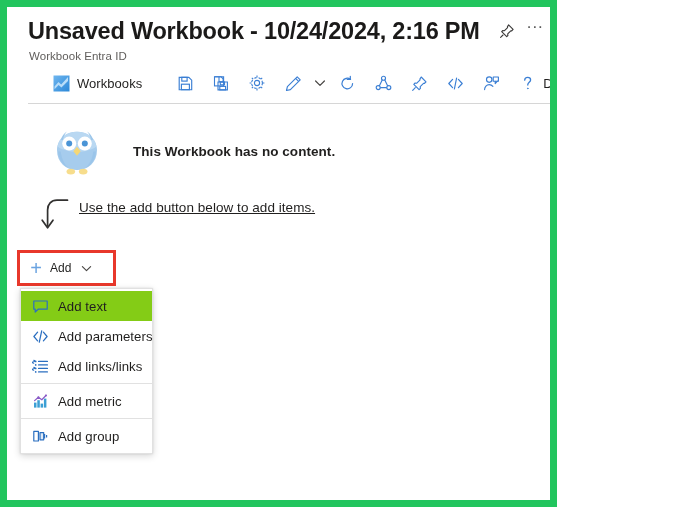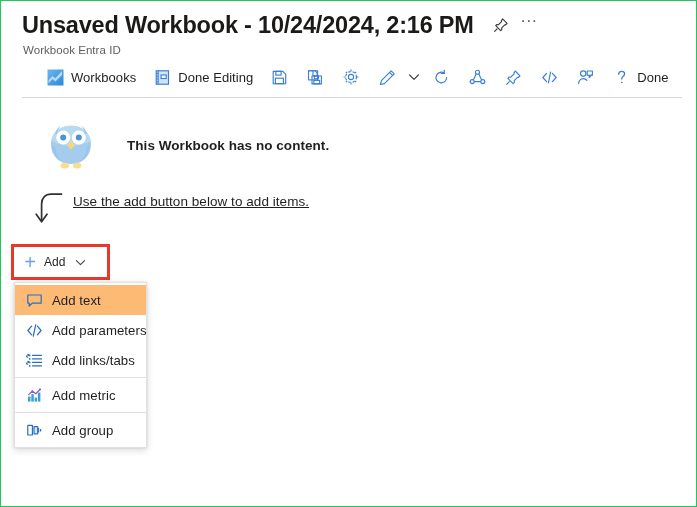--- a/index.html
+++ b/index.html
@@ -10,24 +10,24 @@
     width: 697px;
     height: 507px;
     overflow: hidden;
     font-family: "Liberation Sans", sans-serif;
     background: #ffffff;
     color: #201f1e;
     -webkit-font-smoothing: antialiased;
   }
   #page {
     position: relative;
-    width: 697px;
+    width: 557px;
     height: 507px;
     box-sizing: border-box;
-    border: 1px solid #22c55e;
+    border: 7px solid #22c55e;
     background: #ffffff;
     overflow: hidden;
   }
 
   
   #header {
     position: absolute;
     left: 0; top: 0;
     width: 697px;
     padding: 8px 0 0 0;
@@ -225,21 +225,21 @@
   }
   .menu-item {
     display: flex;
     align-items: center;
     height: 30px;
     padding-left: 10px;
     cursor: pointer;
     user-select: none;
     background: #ffffff;
   }
-  .menu-item.hovered { background: #fdba74; }
+  .menu-item.hovered { background: #84cc16; }
   .menu-item .mi-icon {
     width: 18px;
     height: 18px;
     display: inline-flex;
     align-items: center;
     justify-content: center;
     flex: 0 0 auto;
   }
   .menu-item .mi-label {
     margin-left: 9px;
@@ -288,30 +288,20 @@
           </defs>
           <rect x="0.5" y="0.5" width="16" height="16" fill="url(#wbg)"></rect>
           <path d="M1.5 11.5L5.5 7.0L8.2 9.6L15.0 2.0L15.0 6.0L8.4 12.6L5.6 10.0L1.5 14.2Z" fill="#bfe0fa" opacity="0.95"></path>
         </svg>
       </span>
       <span class="tb-label">Workbooks</span>
     </div>
 
     <span class="tb-gap"></span>
 
-    <div class="tb-item">
-      <span class="tb-icon">
-        <svg width="17" height="17" viewBox="0 0 17 17" fill="none">
-          <rect x="2.2" y="1.8" width="12.3" height="13.4" stroke="#3b7fd4" stroke-width="1.15" fill="#cfe4f7"></rect>
-          <path d="M4.2 1.8v13.4M2.2 4.4h2.0M2.2 7.2h2.0M2.2 10.0h2.0M2.2 12.8h2.0" stroke="#3b7fd4" stroke-width="1.0"></path>
-          <rect x="7.1" y="6.0" width="5.1" height="3.5" stroke="#3b7fd4" stroke-width="1.15" fill="#ffffff"></rect>
-        </svg>
-      </span>
-      <span class="tb-label">Done Editing</span>
-    </div>
 
     <span class="tb-gap"></span>
 
     <div class="tb-item">
       <span class="tb-icon">
         <svg width="17" height="17" viewBox="0 0 17 17" fill="none" stroke="#3b7fd4" stroke-width="1.15">
           <path d="M2.2 2.3h9.6l2.9 2.9v9.5H2.2z"></path>
           <rect x="4.8" y="2.3" width="5.3" height="3.8"></rect>
           <rect x="4.4" y="9.2" width="8.0" height="5.5"></rect>
         </svg>
@@ -524,21 +514,21 @@
           <g stroke="#2b6fc0" stroke-width="1.1" fill="none" stroke-linecap="round">
             <path d="M1.7 2.2c1.6 0 1.6 1.5 0 1.5s-1.6 1.5 0 1.5"></path>
             <path d="M1.7 9.2c1.6 0 1.6 1.5 0 1.5s-1.6 1.5 0 1.5"></path>
           </g>
           <circle cx="3.7" cy="3.4" r="0.85" fill="#2b6fc0"></circle>
           <circle cx="3.7" cy="6.9" r="0.85" fill="#2b6fc0"></circle>
           <circle cx="3.7" cy="10.4" r="0.85" fill="#2b6fc0"></circle>
           <circle cx="3.7" cy="13.9" r="0.85" fill="#2b6fc0"></circle>
         </svg>
       </span>
-      <span class="mi-label">Add links/tabs</span>
+      <span class="mi-label">Add links/links</span>
     </div>
 
     <div class="menu-sep"></div>
 
 
     <div class="menu-item">
       <span class="mi-icon">
         <svg width="17" height="17" viewBox="0 0 17 17">
           <g fill="#3b9fd4">
             <rect x="2.0" y="9.6" width="2.5" height="5.0"></rect>

